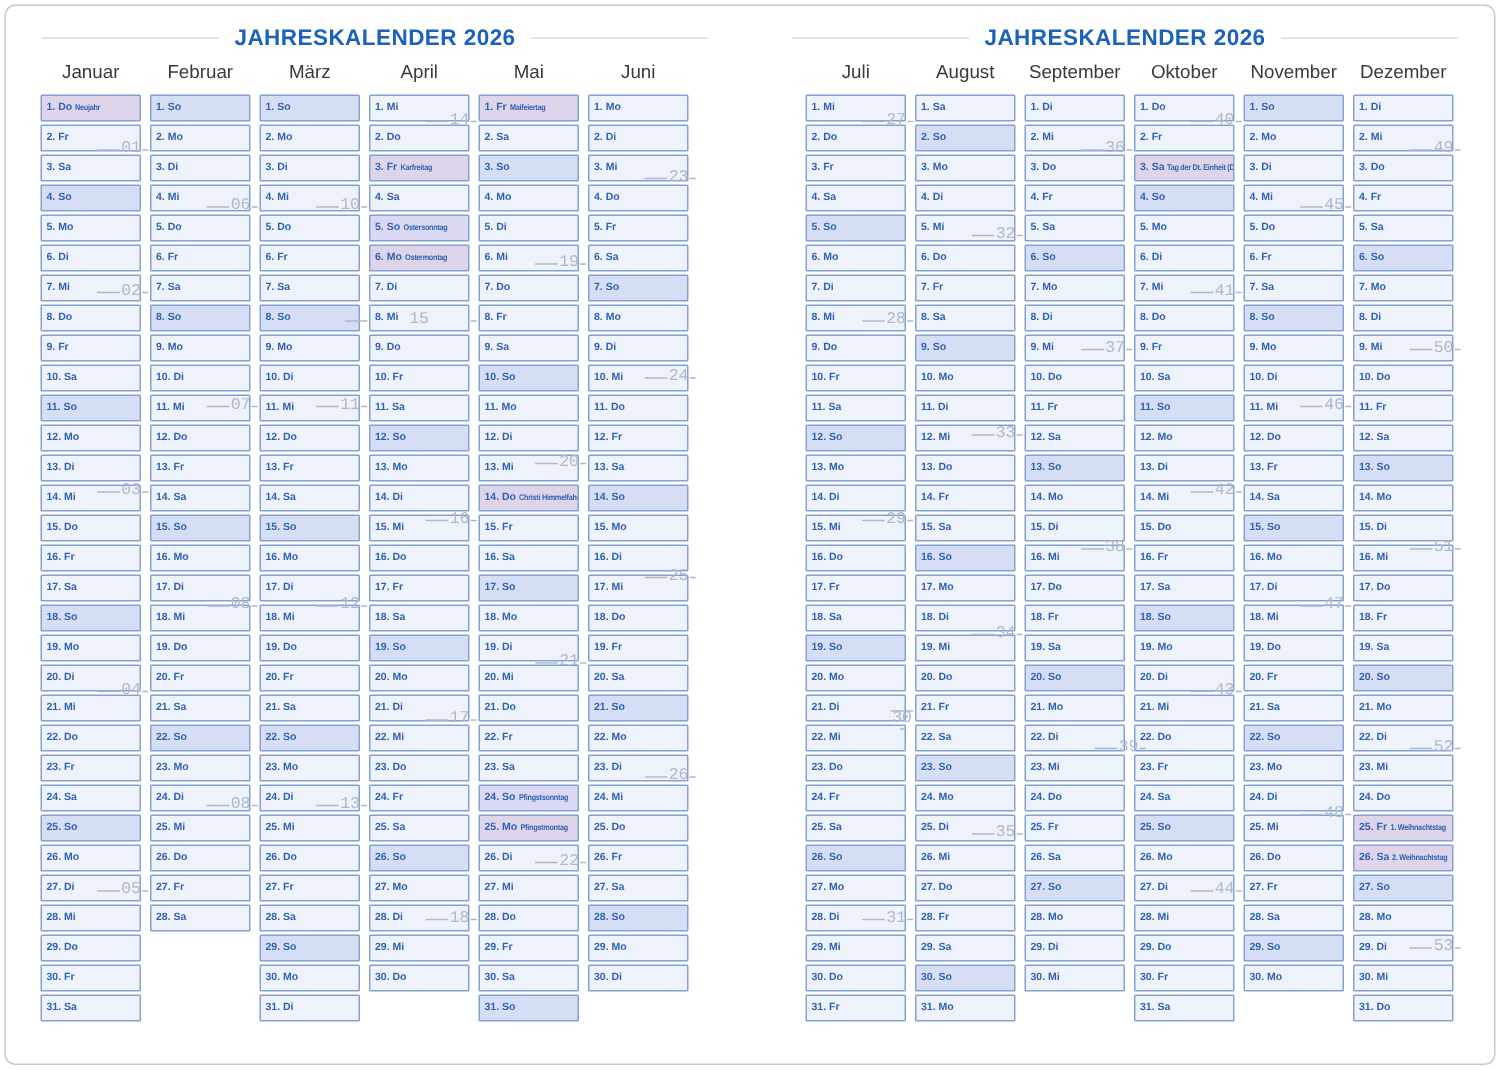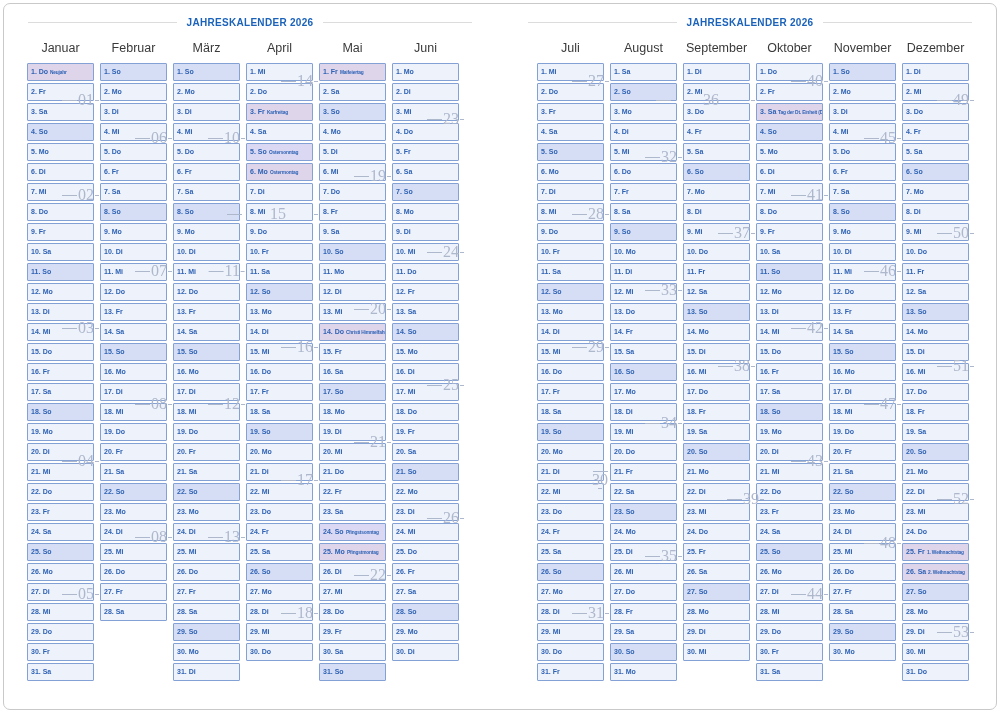--- a/index.html
+++ b/index.html
@@ -13,21 +13,21 @@
   }
   .page{position:absolute;top:0;height:713px;width:500px;}
   .page.left{left:0;}
   .page.right{left:500px;}
   .title-row{
     position:absolute;top:17px;left:28px;right:28px;
     display:flex;align-items:center;gap:10px;
   }
   .tline{flex:1;height:1px;background:#dcdcdc;}
   .ttext{
-    font-size:10px;font-weight:bold;letter-spacing:.3px;
+    font-size:15px;font-weight:bold;letter-spacing:.3px;
     color:var(--title-blue,#1b62ba);white-space:nowrap;
   }
   .cols{position:absolute;top:41px;display:flex;gap:6px;}
   .page.left  .cols{left:27px;}
   .page.right .cols{left:37px;}
   .month{width:67px;}
   .month-name{
     height:22px;text-align:center;font-size:12.5px;
     color:var(--month-name,#3a3a3a);
   }
@@ -45,22 +45,22 @@
     display:inline-block;margin-left:2px;font-size:5.5px;letter-spacing:-.2px;
     transform:scaleX(.88);transform-origin:0 60%;
   }
   .wk{
     position:absolute;display:flex;align-items:center;z-index:3;
     transform:translate(-100%,-50%);
   }
   .wk .dash-l{width:15px;height:1px;background:var(--week-number,#aeb8cd);}
   .wk .dash-r{width:4px;height:1px;background:var(--week-number,#aeb8cd);}
   .wk .num{
-    margin:0 1px;font-family:Liberation Serif, serif;font-weight:200;
-    font-size:16px;line-height:1;color:var(--week-number,#aeb8cd);
+    margin:0 1px;font-family:Liberation Mono, monospace;font-weight:200;
+    font-size:11px;line-height:1;color:var(--week-number,#aeb8cd);
   }
 </style>
 </head>
 <body>
 
 <div class="frame"></div>
 
 <div class="page left">
   <div class="title-row">
     <span class="tline"></span>
@@ -648,21 +648,21 @@
     <div class="wk" style="left: 182px; top: 423px;">
       <span class="dash-l"></span>
       <span class="num">34</span>
       <span class="dash-r"></span>
     </div>
     <div class="wk" style="left: 182px; top: 556px;">
       <span class="dash-l"></span>
       <span class="num">35</span>
       <span class="dash-r"></span>
     </div>
-    <div class="wk" style="left: 255px; top: 100px; gap: 31px;">
+    <div class="wk" style="left: 255px; top: 100px;">
       <span class="dash-l"></span>
       <span class="num">36</span>
       <span class="dash-r"></span>
     </div>
     <div class="wk" style="left: 255px; top: 233px;">
       <span class="dash-l"></span>
       <span class="num">37</span>
       <span class="dash-r"></span>
     </div>
     <div class="wk" style="left: 255px; top: 366px;">

